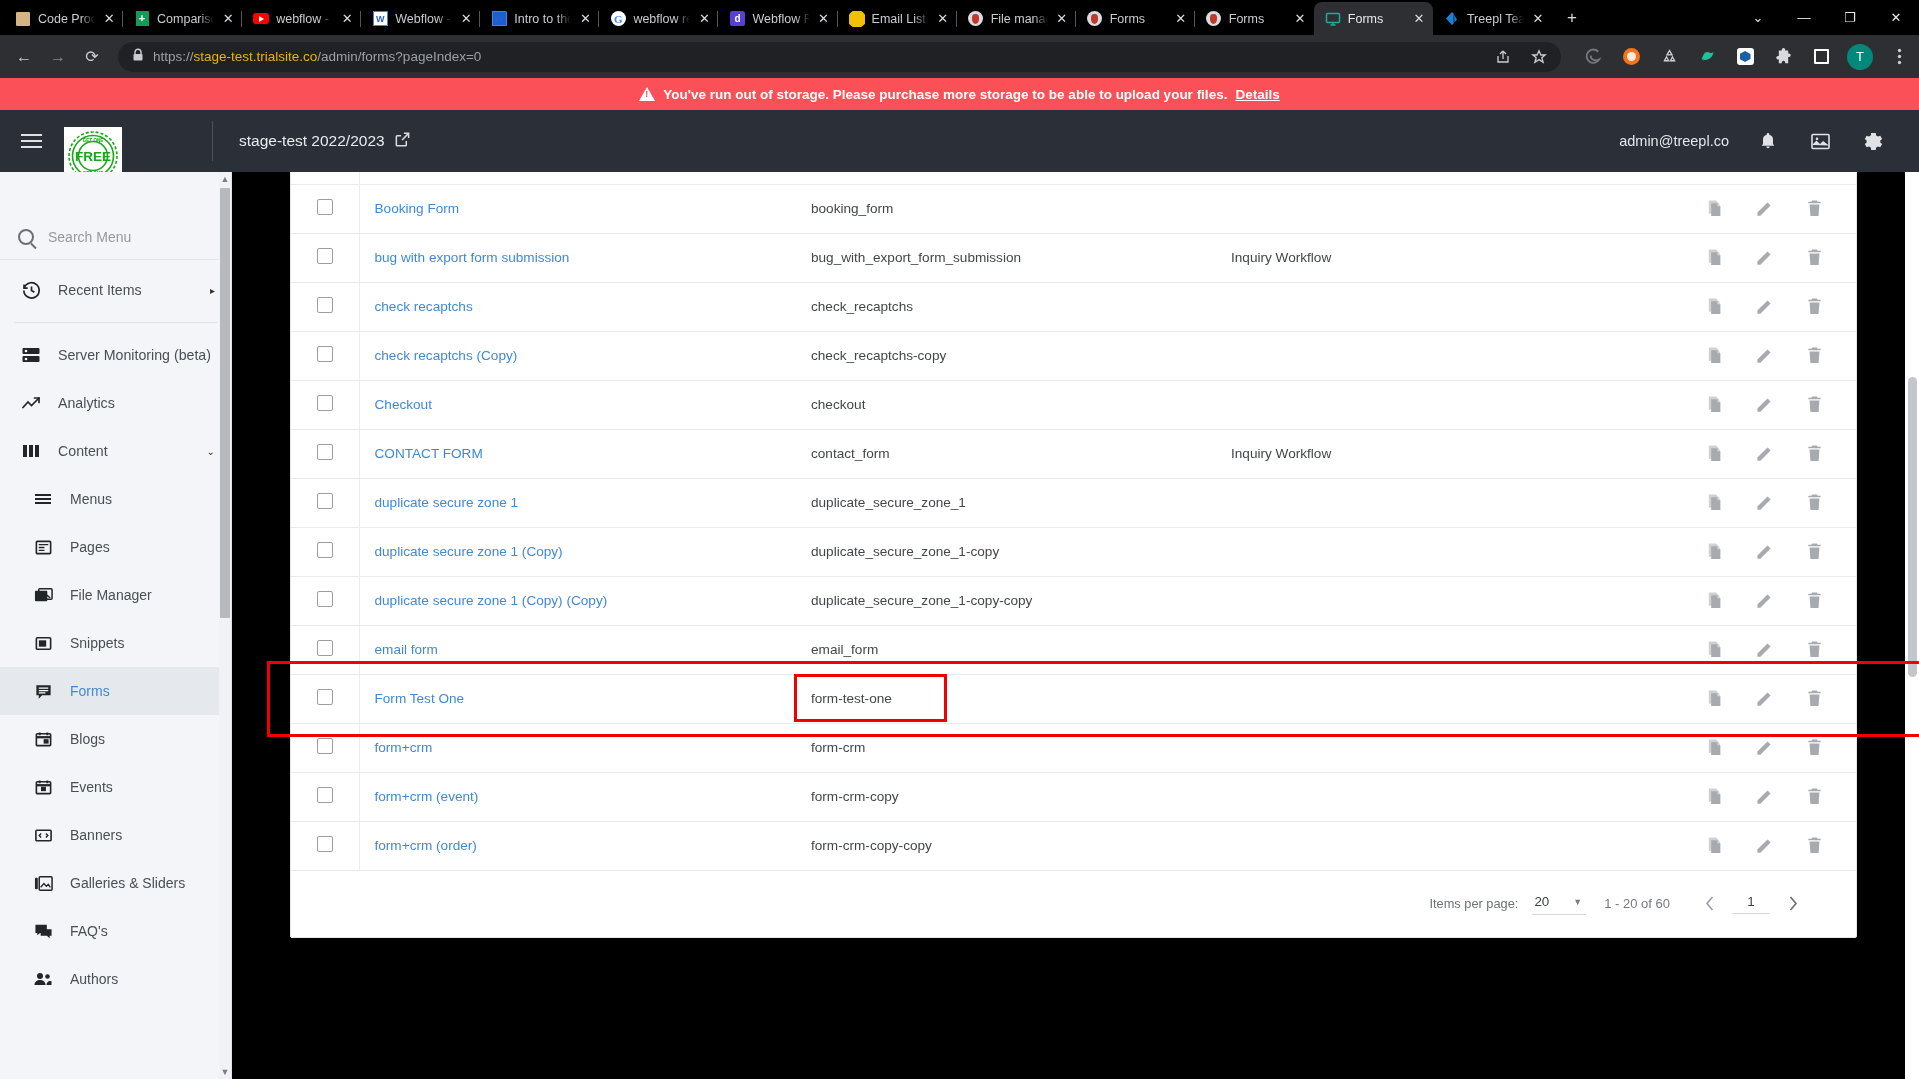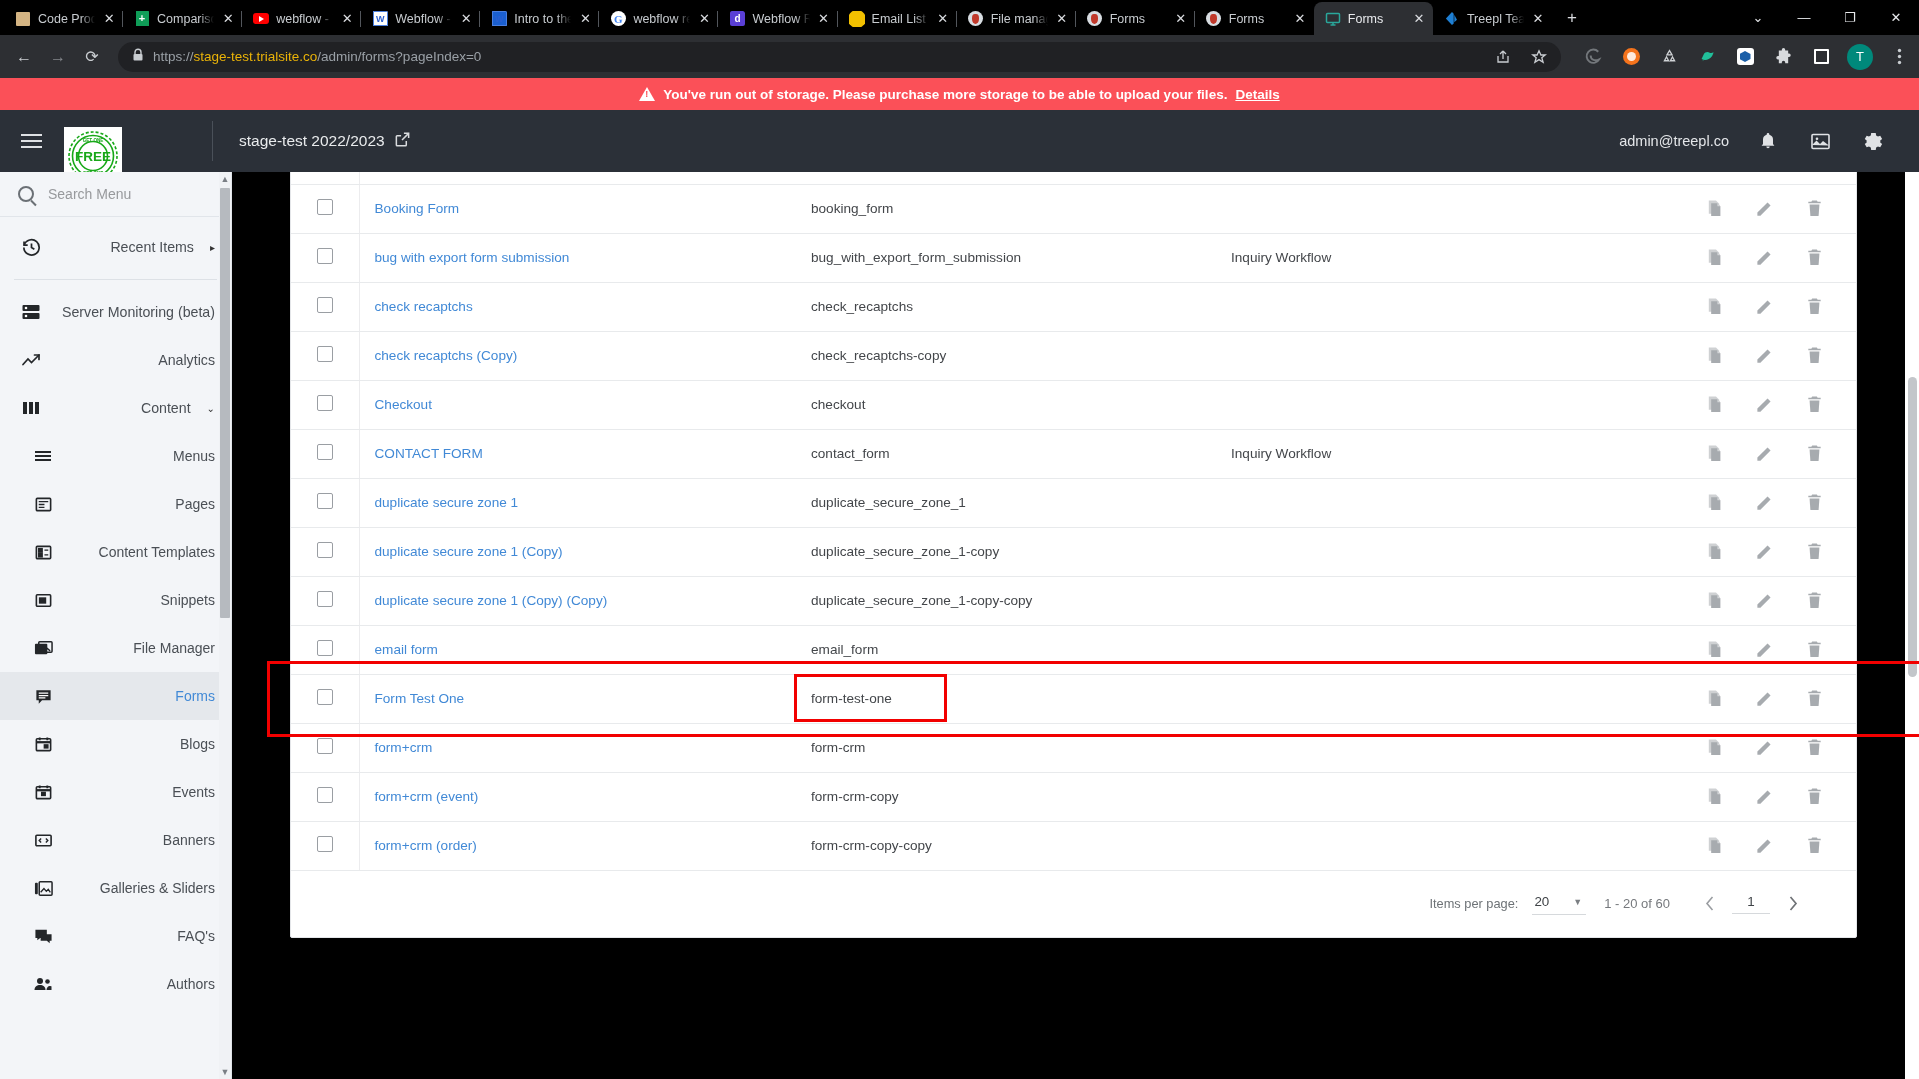--- a/index.html
+++ b/index.html
@@ -247,20 +247,21 @@
     position: relative;
     overflow: hidden;
   }
   .search-row {
     height: 45px;
     display: flex;
     align-items: center;
     gap: 14px;
     padding: 0 18px;
     border-bottom: 1px solid #e1e5ea;
+    margin-top: 43px;
   }
   .search-glass {
     width: 16px; height: 16px;
     border: 2px solid #6b7075;
     border-radius: 50%;
     position: relative;
     flex: 0 0 16px;
   }
   .search-glass::after {
     content: "";
@@ -284,21 +285,20 @@
   .nav-section { padding-top: 6px; }
   .nav-item {
     height: 48px;
     display: flex;
     align-items: center;
     gap: 16px;
     padding: 0 16px 0 20px;
     font-size: 14.2px;
     color: #4a4f55;
     position: relative;
-    text-align: right;
   }
   .nav-item.sub { padding-left: 32px; font-size: 14px; }
   .nav-item.active { background: #e5e8ec; }
   .nav-item.active .nav-label { color: #4189d6; }
   .nav-label { flex: 1 1 auto; white-space: nowrap; }
   .nav-icon {
     width: 22px; height: 22px;
     flex: 0 0 22px;
     display: flex; align-items: center; justify-content: center;
     color: #232629;
@@ -760,47 +760,36 @@
             <span class="nav-icon">
               <svg width="19" height="19" viewBox="0 0 20 20" fill="none" stroke="#232629" stroke-width="1.7">
                 <rect x="2.5" y="3.5" width="15" height="13" rx="1"></rect>
                 <path d="M5 7h10M5 10h6M5 13h6" stroke-width="1.5"></path>
               </svg>
             </span>
             <span class="nav-label">Pages</span>
           </div>
           <div class="nav-item sub">
             <span class="nav-icon">
-              <svg width="19" height="19" viewBox="0 0 20 20" fill="none" stroke="#232629" stroke-width="1.7">
-                <rect x="2.5" y="3.5" width="15" height="13" rx="1"></rect>
-                <rect x="5" y="6" width="3.5" height="3.5" fill="#232629"></rect>
-                <rect x="5" y="11" width="3.5" height="3.5" fill="#232629"></rect>
-                <path d="M11 7.5h4M11 12.5h4" stroke-width="1.4"></path>
+              <svg width="19" height="19" viewBox="0 0 20 20" fill="#232629">
+                <rect x="1" y="5" width="13" height="11" rx="1"></rect>
+                <rect x="5" y="3" width="14" height="11" rx="1" fill="none" stroke="#232629" stroke-width="1.6"></rect>
+                <path d="M6.5 12.5 9.5 9l2.5 3 2-2 3 2.5" fill="none" stroke="#232629" stroke-width="1.4"></path>
               </svg>
             </span>
-            <span class="nav-label">Content Templates</span>
+            <span class="nav-label">File Manager</span>
           </div>
           <div class="nav-item sub">
             <span class="nav-icon">
               <svg width="19" height="19" viewBox="0 0 20 20" fill="none" stroke="#232629" stroke-width="1.7">
                 <rect x="2.5" y="4" width="15" height="12" rx="1"></rect>
                 <rect x="6" y="7.5" width="6" height="5" fill="#232629"></rect>
               </svg>
             </span>
             <span class="nav-label">Snippets</span>
-          </div>
-          <div class="nav-item sub">
-            <span class="nav-icon">
-              <svg width="19" height="19" viewBox="0 0 20 20" fill="#232629">
-                <rect x="1" y="5" width="13" height="11" rx="1"></rect>
-                <rect x="5" y="3" width="14" height="11" rx="1" fill="none" stroke="#232629" stroke-width="1.6"></rect>
-                <path d="M6.5 12.5 9.5 9l2.5 3 2-2 3 2.5" fill="none" stroke="#232629" stroke-width="1.4"></path>
-              </svg>
-            </span>
-            <span class="nav-label">File Manager</span>
           </div>
           <div class="nav-item sub active">
             <span class="nav-icon">
               <svg width="19" height="19" viewBox="0 0 20 20" fill="#232629">
                 <path d="M2.5 3.5h15v10.5h-9L5 17.5V14H2.5z"></path>
                 <path d="M5 6.5h10M5 9h10M5 11.5h7" stroke="#fff" stroke-width="1.3"></path>
               </svg>
             </span>
             <span class="nav-label">Forms</span>
           </div>

